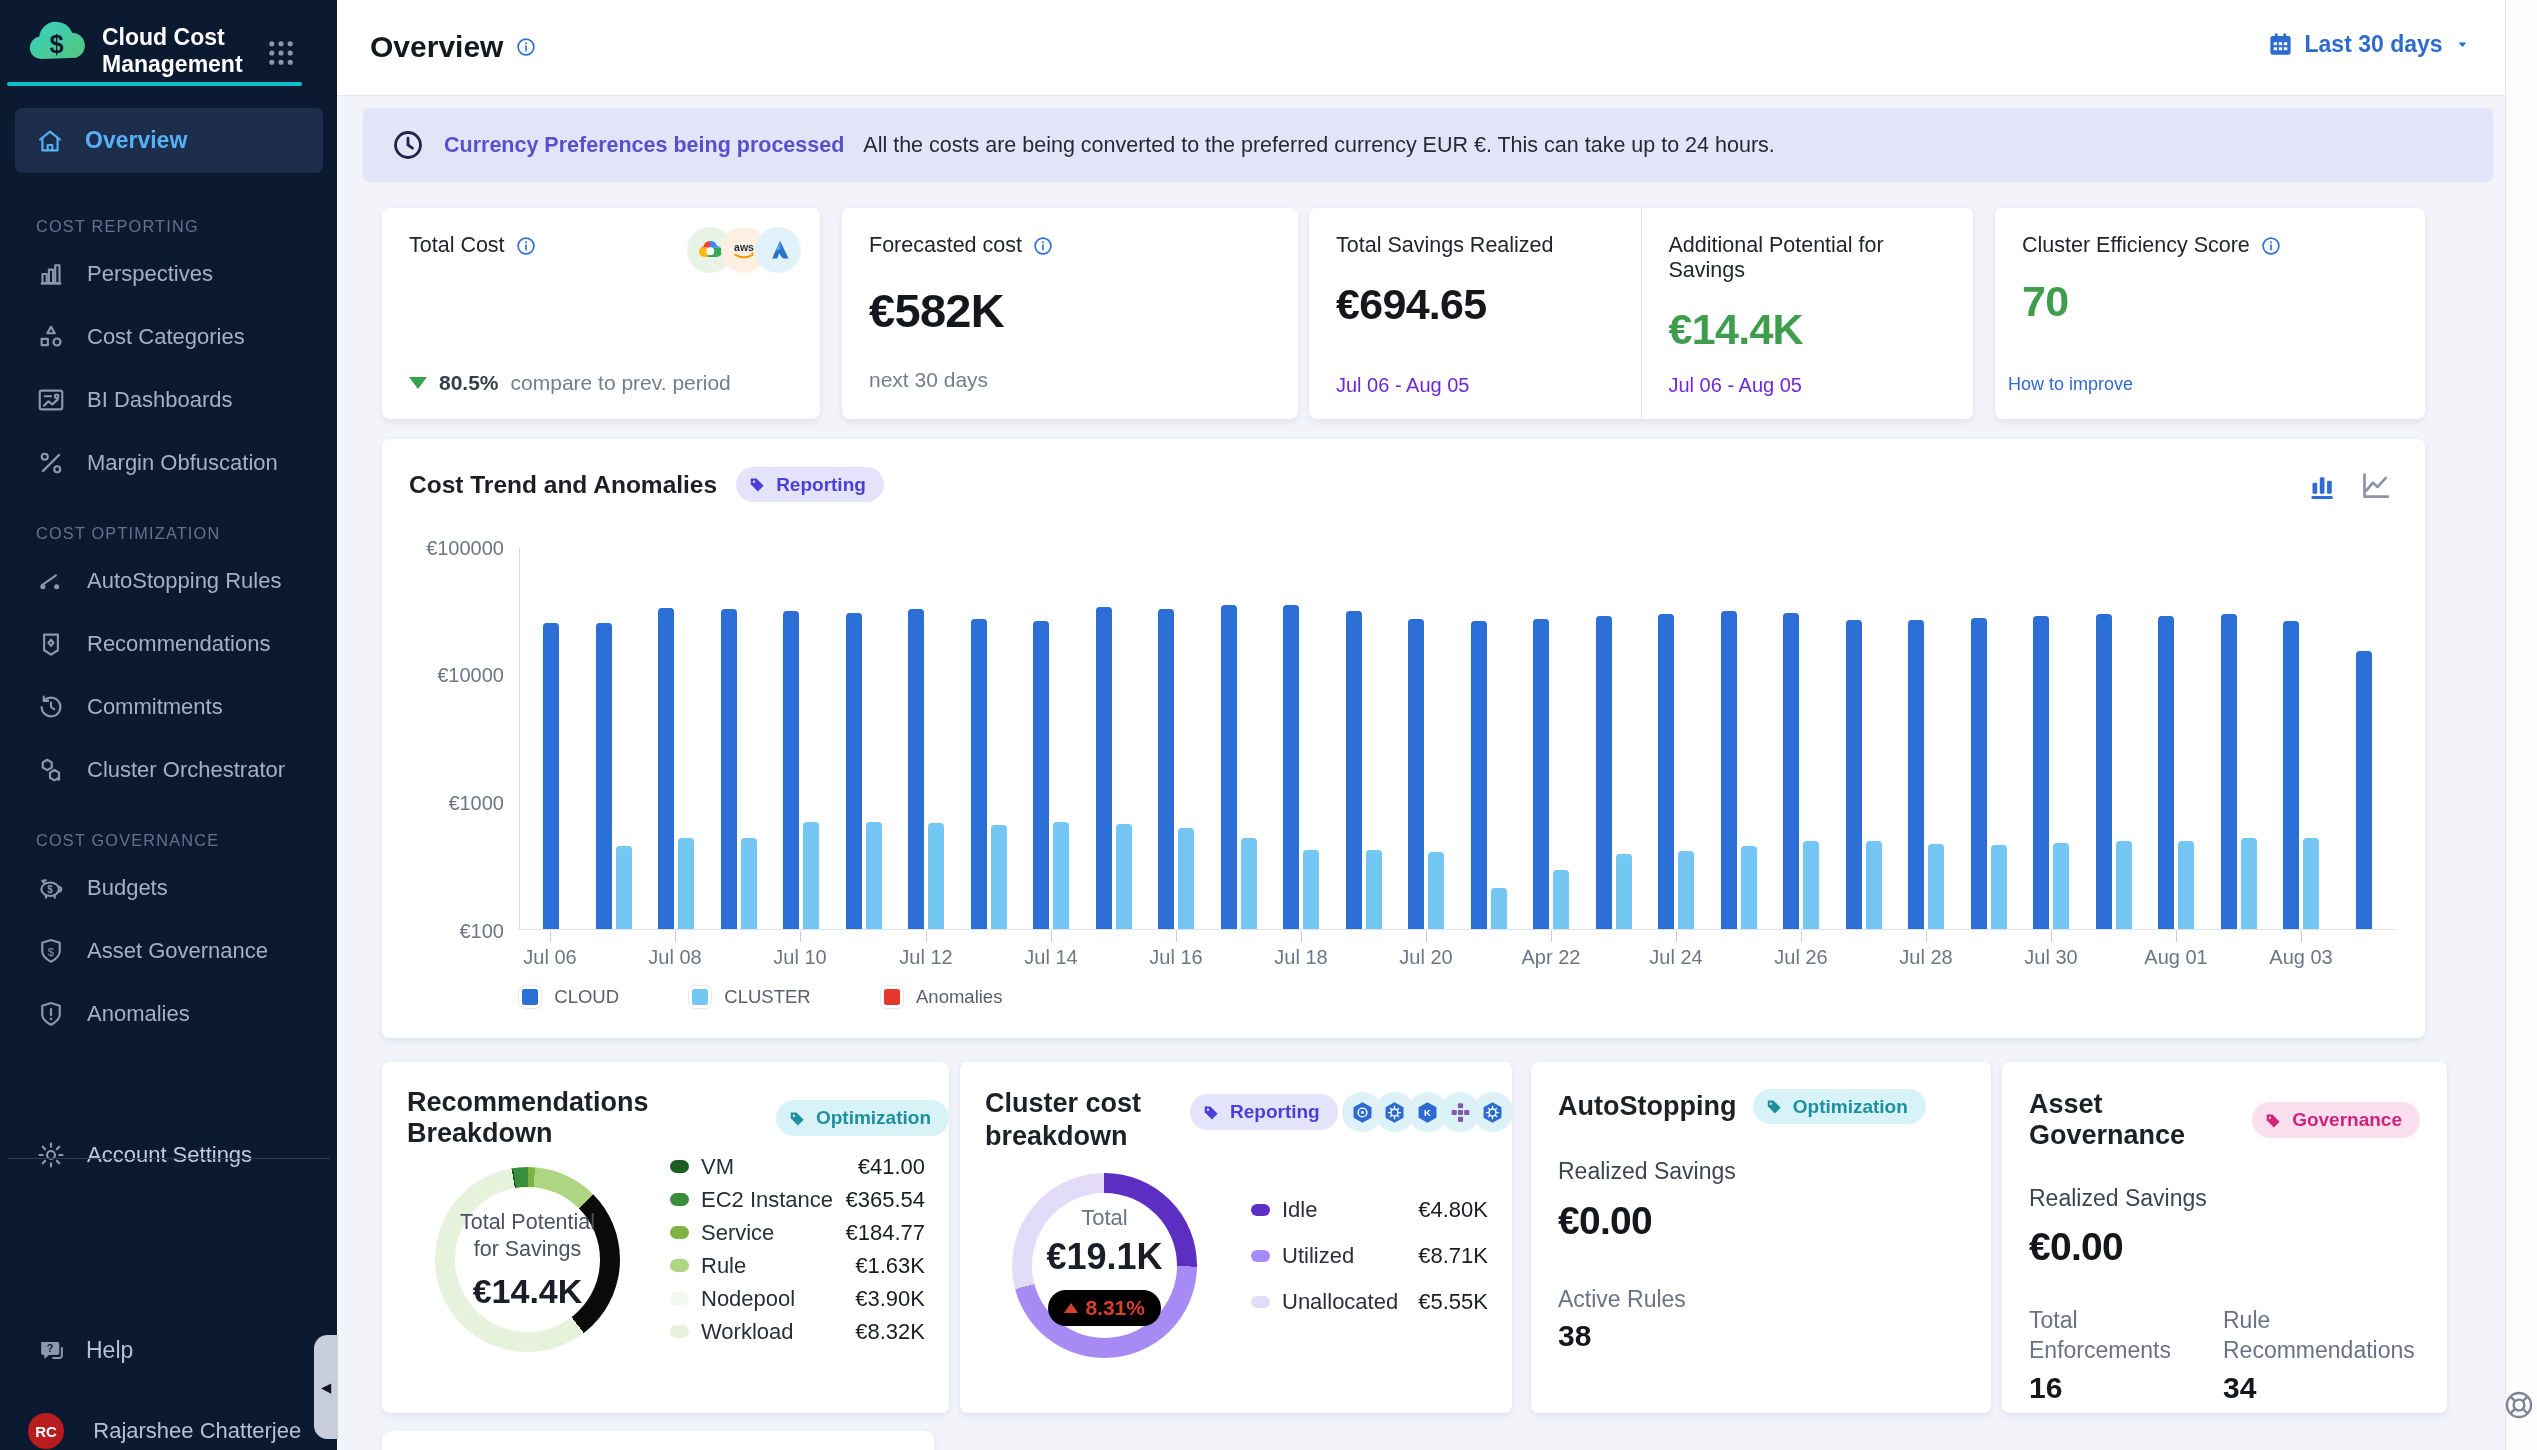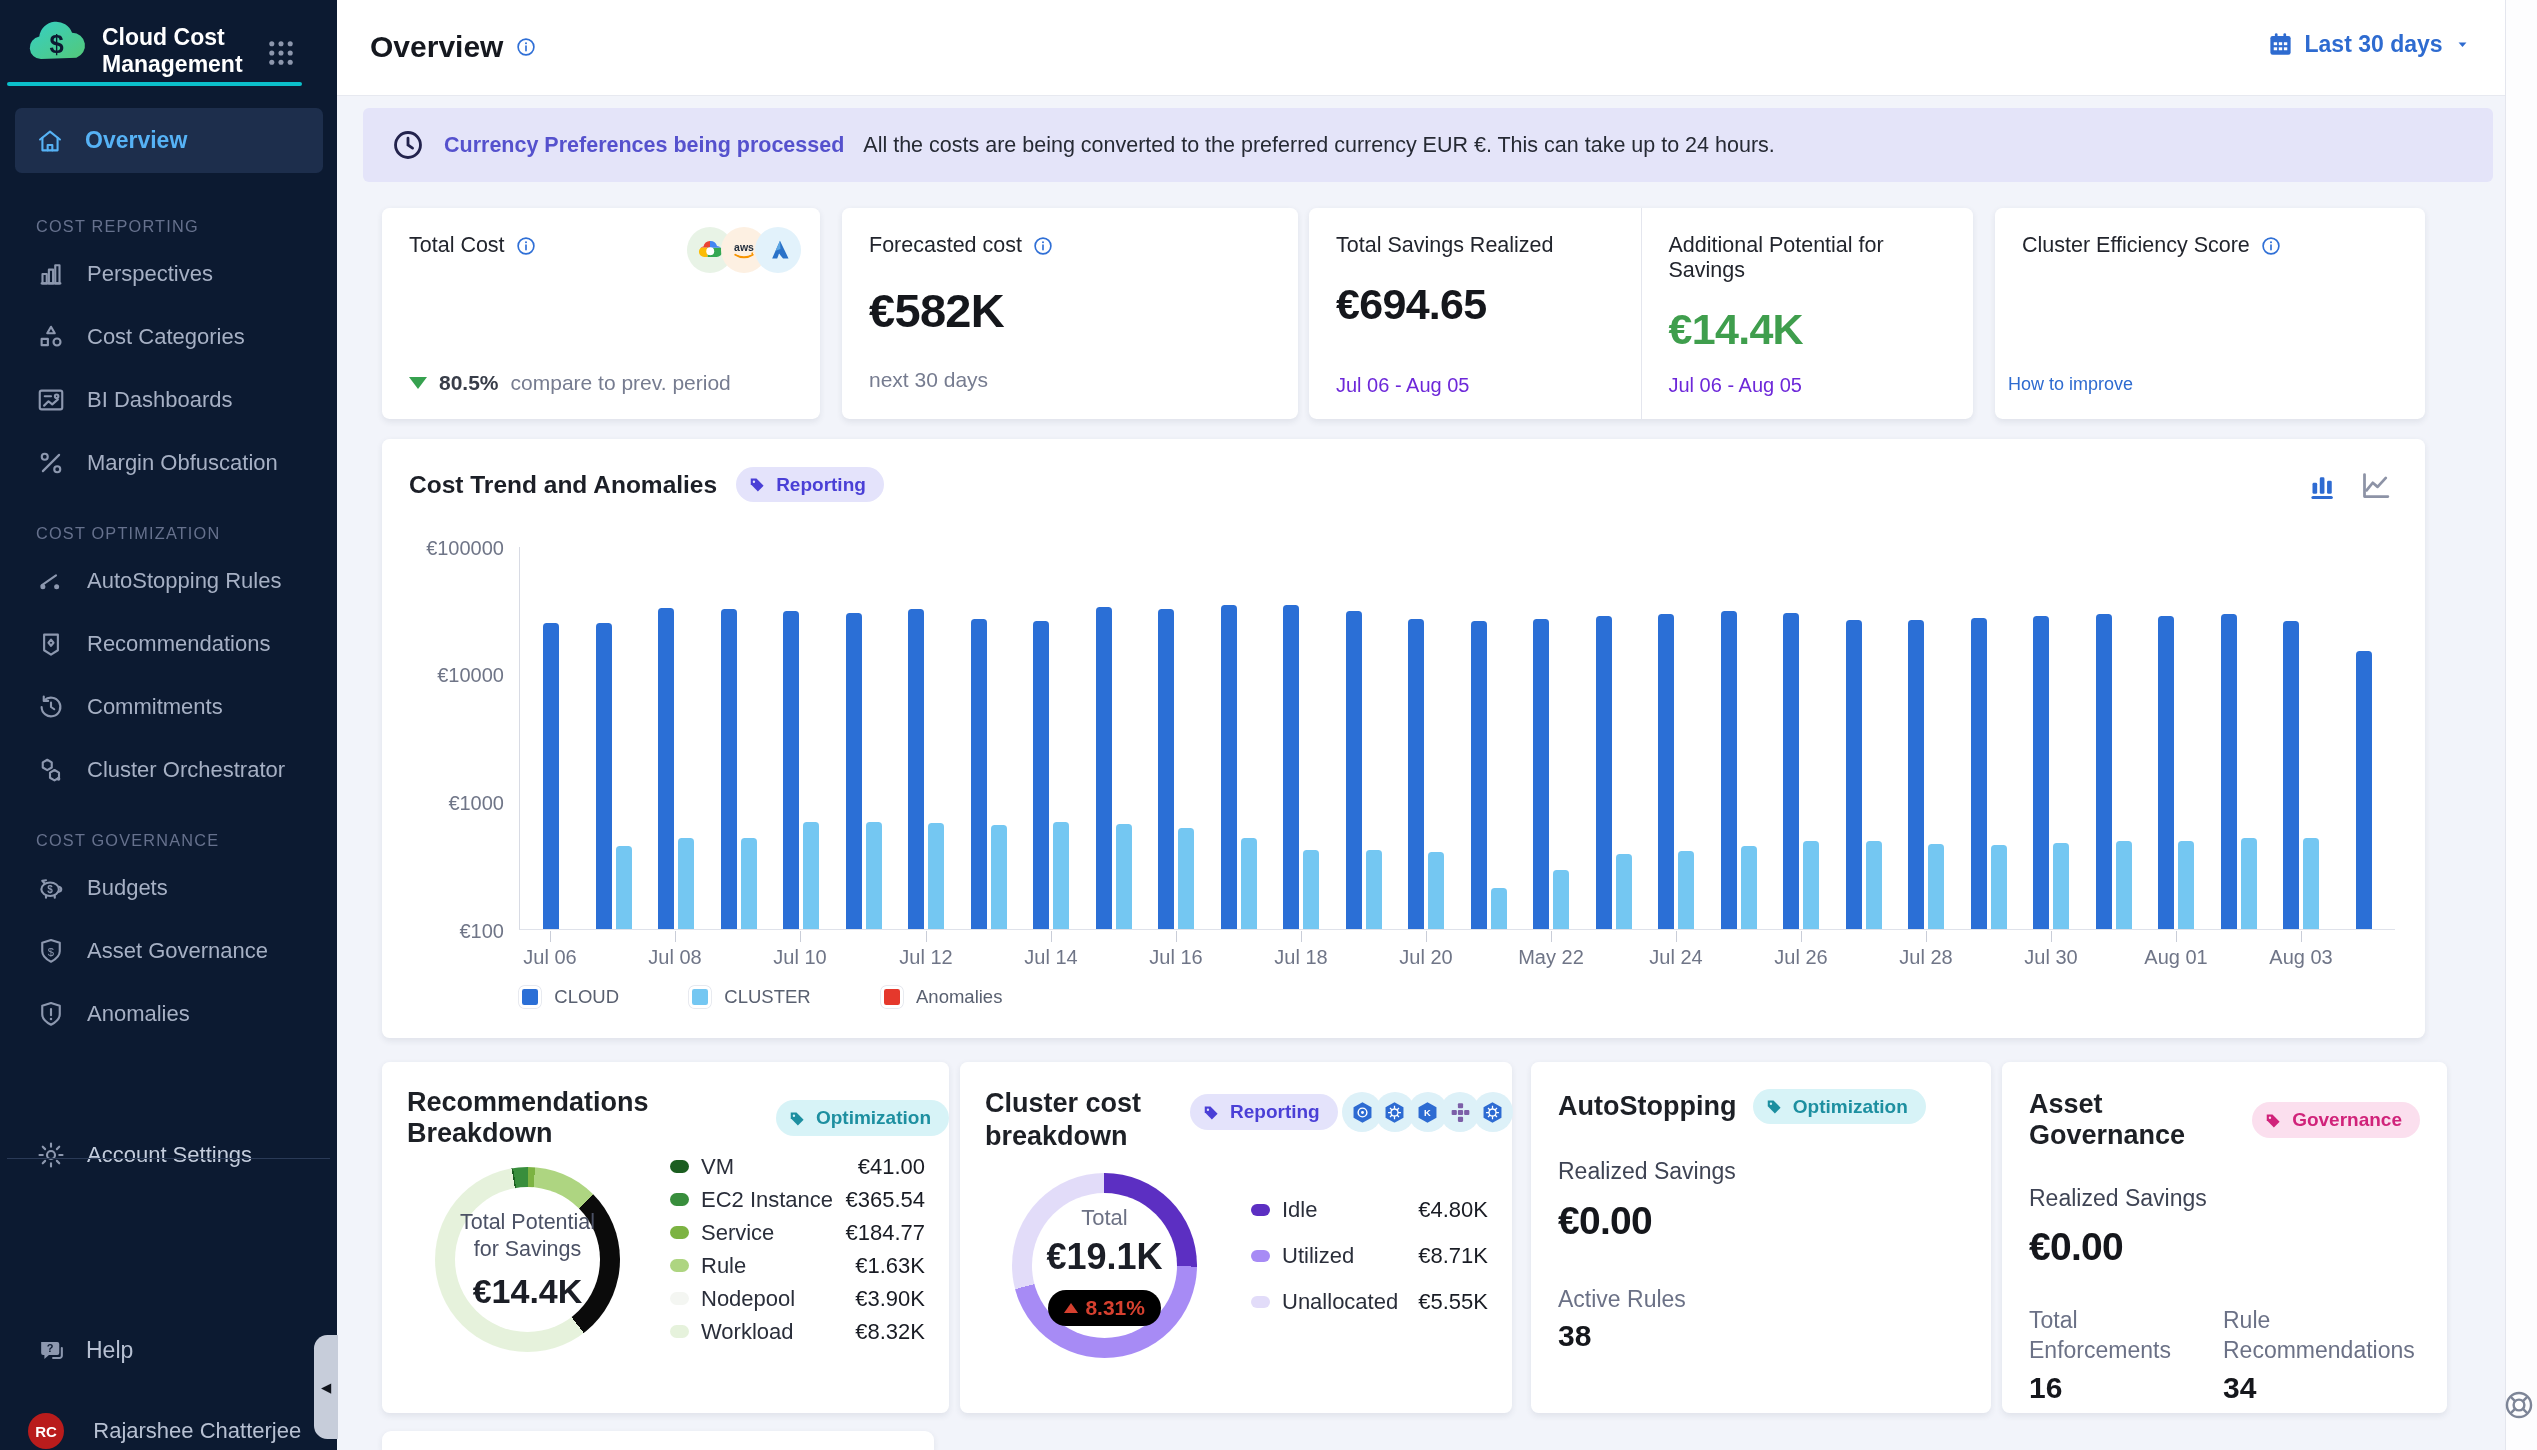--- a/index.html
+++ b/index.html
@@ -500,20 +500,21 @@
   <div class="stat-label-row">
     <span class="stat-label">Cluster Efficiency Score</span>
     <span class="info-ic">
       <svg viewBox="0 0 24 24" fill="none" stroke="currentColor" stroke-width="1.8">
           <circle cx="12" cy="12" r="8.6"></circle>
           <path d="M12 11v5" stroke-linecap="round"></path>
           <circle cx="12" cy="7.8" r="1.1" fill="currentColor" stroke="none"></circle>
         </svg>
     </span>
   </div>
+  <div class="stat-value">70</div>
   <div class="link">How to improve</div>
 </div>
 
 <div class="card" id="chart-card">
   <div class="chart-title-row">
     <span class="chart-title">Cost Trend and Anomalies</span>
     <span class="pill pill-reporting">
       <span class="tag-ic">
         <svg viewBox="0 0 24 24">
             <path d="M3.5 4.5h7.2l9 9-7.2 7.2-9-9z" fill="currentColor"></path>
@@ -678,21 +679,21 @@
       <div class="xlabel" style="left: 407px;">Jul 12</div>
       <div class="xtickmark" style="left: 532px;"></div>
       <div class="xlabel" style="left: 532px;">Jul 14</div>
       <div class="xtickmark" style="left: 657px;"></div>
       <div class="xlabel" style="left: 657px;">Jul 16</div>
       <div class="xtickmark" style="left: 782px;"></div>
       <div class="xlabel" style="left: 782px;">Jul 18</div>
       <div class="xtickmark" style="left: 907px;"></div>
       <div class="xlabel" style="left: 907px;">Jul 20</div>
       <div class="xtickmark" style="left: 1032px;"></div>
-      <div class="xlabel" style="left: 1032px;">May 22</div>
+      <div class="xlabel" style="left: 1032px;">Apr 22</div>
       <div class="xtickmark" style="left: 1157px;"></div>
       <div class="xlabel" style="left: 1157px;">Jul 24</div>
       <div class="xtickmark" style="left: 1282px;"></div>
       <div class="xlabel" style="left: 1282px;">Jul 26</div>
       <div class="xtickmark" style="left: 1407px;"></div>
       <div class="xlabel" style="left: 1407px;">Jul 28</div>
       <div class="xtickmark" style="left: 1532px;"></div>
       <div class="xlabel" style="left: 1532px;">Jul 30</div>
       <div class="xtickmark" style="left: 1657px;"></div>
       <div class="xlabel" style="left: 1657px;">Aug 01</div>

